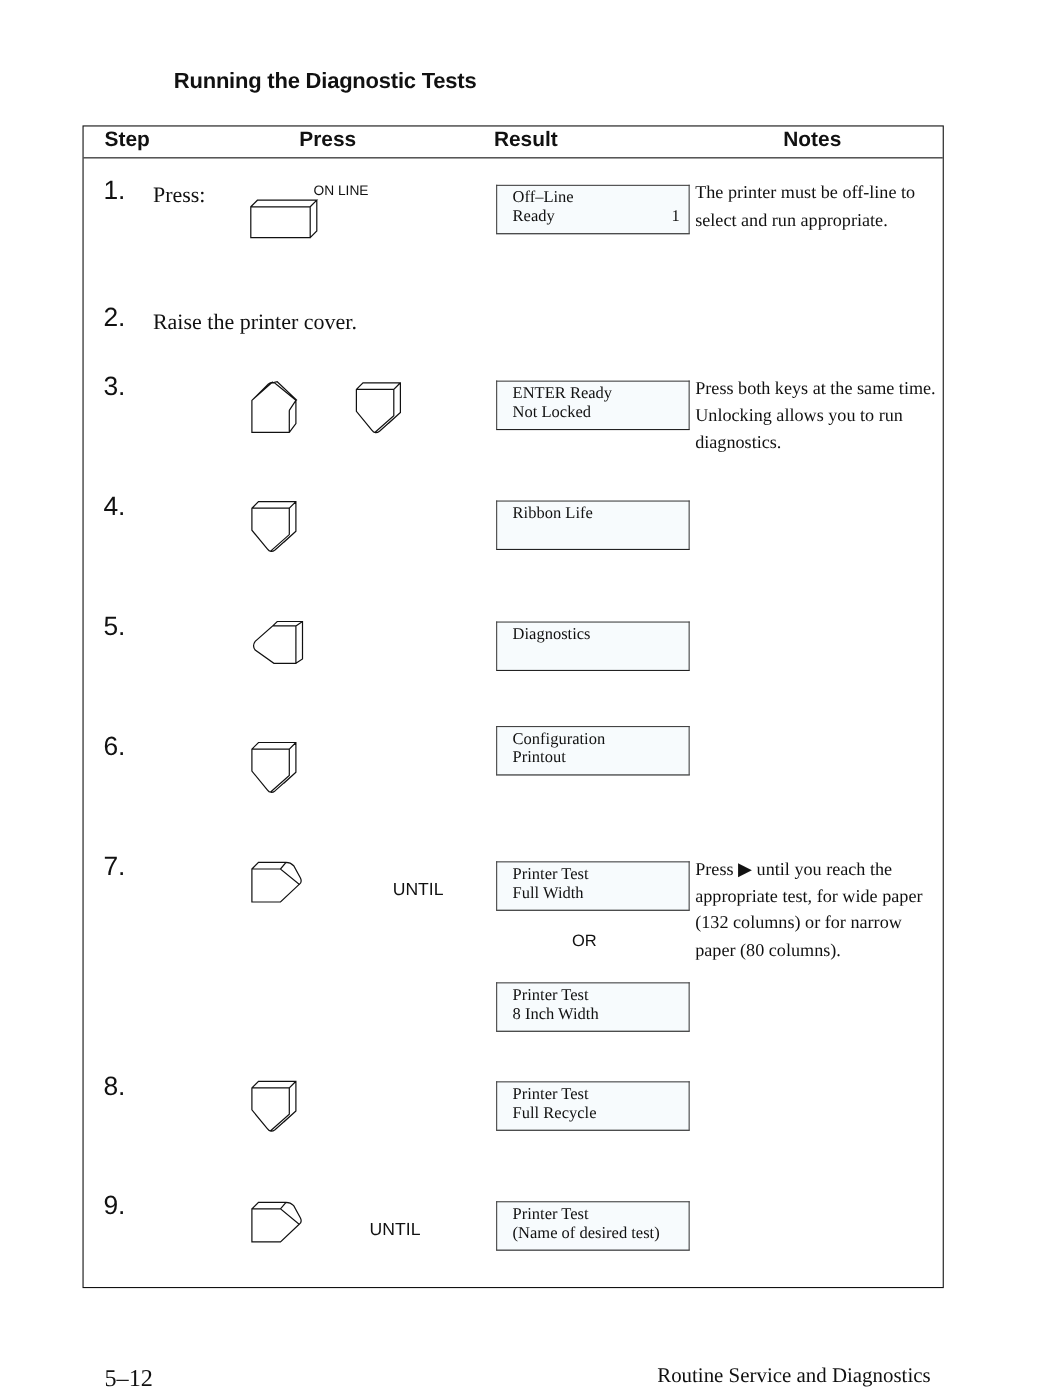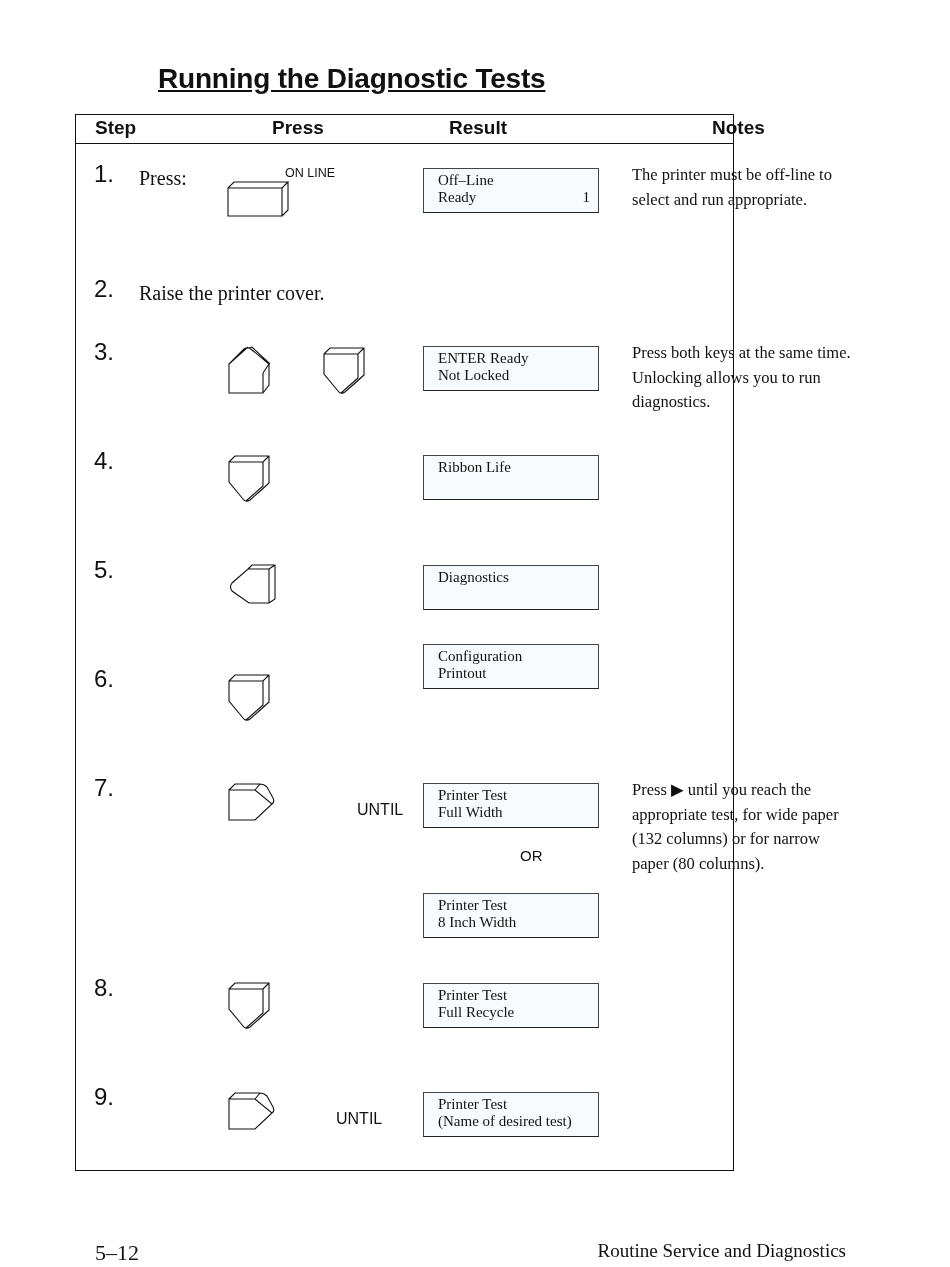--- a/index.html
+++ b/index.html
@@ -1,24 +1,24 @@
 <!DOCTYPE html>
 <html><head>
 <meta charset="utf-8">
 <style>
   html,body{margin:0;padding:0;background:#fff;}
   body{width:950px;height:1267px;position:relative;color:#111;font-family:"Liberation Serif",serif;}
-  .title{position:absolute;left:158px;top:63px;font-family:"Liberation Sans",sans-serif;font-weight:bold;font-size:28px;letter-spacing:-0.2px;text-decoration:underline;}
-  .tbl{position:absolute;left:75px;top:114px;width:659px;height:1057px;border:1.5px solid #111;box-sizing:border-box;}
+  .title{position:absolute;left:158px;top:63px;font-family:"Liberation Sans",sans-serif;font-weight:bold;font-size:20px;letter-spacing:-0.2px;}
+  .tbl{position:absolute;left:75px;top:114px;width:783px;height:1057px;border:1.5px solid #111;box-sizing:border-box;}
   .thead{position:absolute;left:0;top:0;width:100%;height:28px;border-bottom:1.5px solid #111;font-family:"Liberation Sans",sans-serif;font-weight:bold;font-size:19px;}
   .thead span{position:absolute;top:2px;}
   .step-num{position:absolute;font-family:"Liberation Sans",sans-serif;font-size:24px;}
   .txt{position:absolute;font-size:20px;}
   .sans{position:absolute;font-family:"Liberation Sans",sans-serif;font-size:15px;margin-left:44px;}
-  .lcd{position:absolute;width:176px;height:45px;border:1px solid #444;border-bottom:1.5px solid #222;background:#f7fbfd;box-sizing:border-box;font-size:15px;line-height:17px;padding:3px 0 0 14px;}
+  .lcd{position:absolute;width:176px;height:45px;border:1px solid #444;border-bottom:1.5px solid #222;background:#f7fbfd;box-sizing:border-box;font-size:15px;line-height:17px;padding:3px 0 0 14px;margin-left:28px;}
   .lcd .r{position:absolute;right:8px;top:20px;}
   .note{position:absolute;left:632px;width:225px;font-size:16.5px;line-height:24.5px;}
   svg.key{position:absolute;overflow:visible;}
   .footer-l{position:absolute;left:95px;top:1240px;font-size:22px;}
   .footer-r{position:absolute;right:104px;top:1240px;font-size:19px;}
 </style>
 </head>
 <body>
 
 <div class="title">Running the Diagnostic Tests</div>
@@ -88,21 +88,21 @@
     <div>Diagnostics</div>
     <div></div>
   </div>
 </div>
 
 <div>
   <div class="step-num" style="left:94px;top:665px">6.</div>
   <svg class="key" style="left:228px;top:674px" width="44" height="48">
     <path d="M1 7 L7 1 L41 1 L41 28 L22 45 Q18 48 15 44 L1 27 Z M1 7 L35 7 L41 1 M35 7 L35 31 L18 46 M41 28 L30 38" fill="#fff" stroke="#111" stroke-width="1.1"></path>
   </svg>
-  <div class="lcd" style="left:423px;top:644px">
+  <div class="lcd" style="left:423px;top:660px">
     <div>Configuration</div>
     <div>Printout</div>
   </div>
 </div>
 
 <div>
   <div class="step-num" style="left:94px;top:774px">7.</div>
   <svg class="key" style="left:228px;top:782px" width="48" height="40">
     <path d="M1 8 L27 8 L44 22 L27 38 L1 38 Z M1 8 L7 2 L32 2 Q36 2 39 5 L45 16 Q47 20 44 22 M27 8 L32 2" fill="#fff" stroke="#111" stroke-width="1.1"></path>
   </svg>

